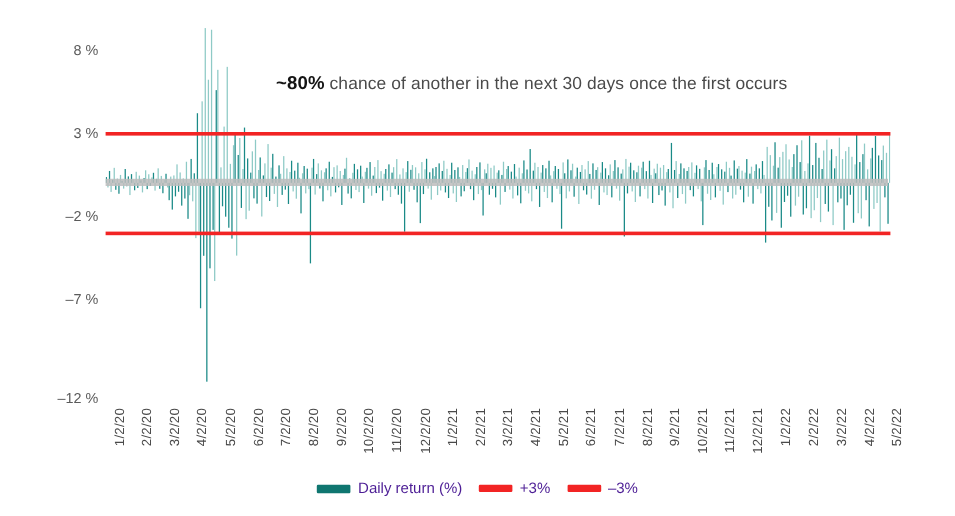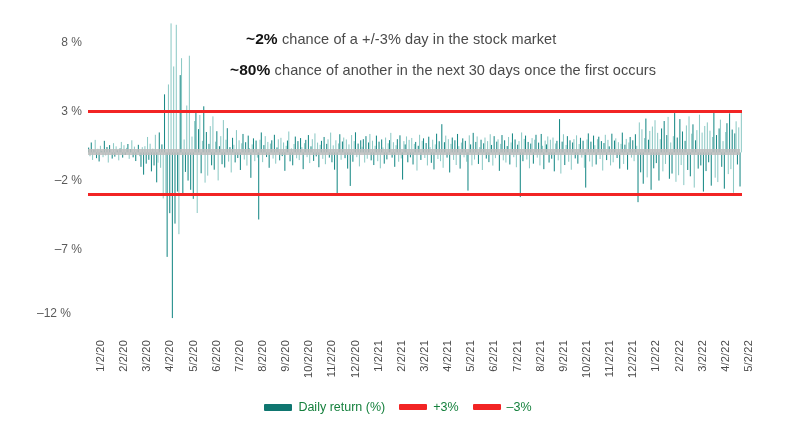--- a/index.html
+++ b/index.html
@@ -112,53 +112,50 @@
   #legend {
     position: absolute;
     left: 0;
     top: 400px;
     width: 796px;
     display: flex;
     justify-content: center;
     align-items: center;
     gap: 14px;
     font-size: 12.5px;
-    color: #15803d;
+    color: #4c1d95;
   }
   .legend-item {
     display: flex;
     align-items: center;
     gap: 6px;
   }
   .legend-swatch {
     display: inline-block;
     width: 28px;
     height: 6px;
     border-radius: 1px;
   }
   .legend-swatch.series { height: 7px; }
 </style>
 </head>
 <body>
 
 <div id="figure">
 
-  <div class="annotation" id="annotation-1">
-    <span class="lead">~2%</span><span> chance of a +/-3% day in the stock market</span>
-  </div>
   <div class="annotation" id="annotation-2">
     <span class="lead">~80%</span><span> chance of another in the next 30 days once the first occurs</span>
   </div>
 
   <div id="y-axis">
       <div class="ytick" style="top: 42.375px;">8 %</div>
       <div class="ytick" style="top: 111.125px;">3 %</div>
       <div class="ytick" style="top: 179.875px;">–2 %</div>
       <div class="ytick" style="top: 248.625px;">–7 %</div>
-      <div class="ytick" style="top: 313px; text-align: center;">–12 %</div>
+      <div class="ytick" style="top: 332px;">–12 %</div>
     </div>
 
   <div id="plot">
     <svg id="bars-svg" viewBox="0 0 654 330" preserveAspectRatio="none">
         <rect x="0.13" y="139.56" width="1.05" height="4.81" fill="#1a8a87"></rect>
         <rect x="1.44" y="144.38" width="1.05" height="3.85" fill="#8ecac6"></rect>
         <rect x="2.75" y="134.47" width="1.05" height="9.90" fill="#1a8a87"></rect>
         <rect x="4.05" y="144.38" width="1.05" height="7.56" fill="#8ecac6"></rect>
         <rect x="5.36" y="141.90" width="1.05" height="2.47" fill="#1a8a87"></rect>
         <rect x="6.67" y="131.86" width="1.05" height="12.51" fill="#8ecac6"></rect>

